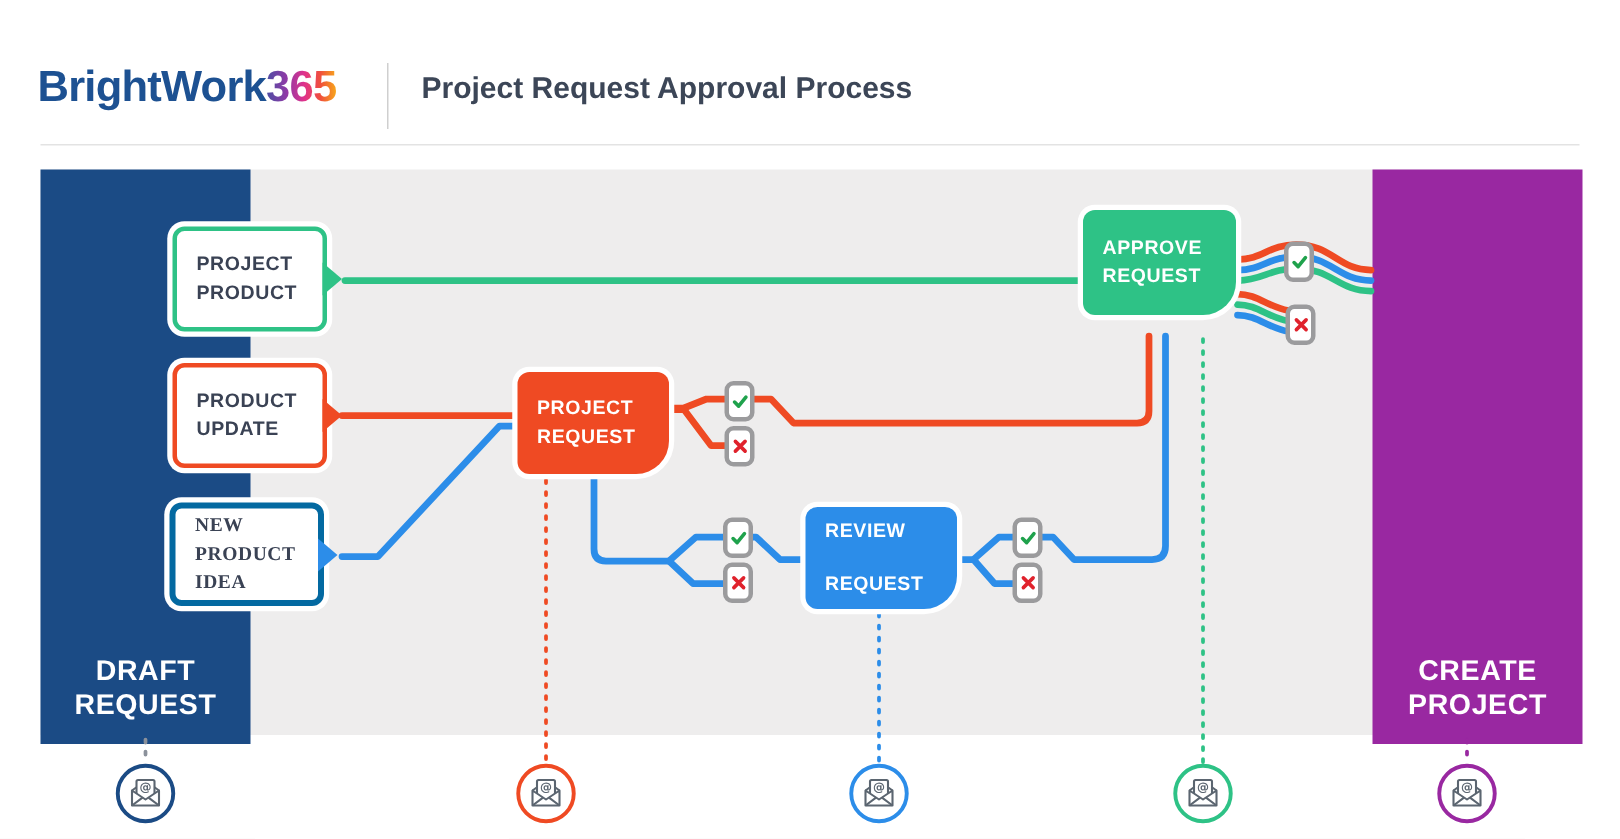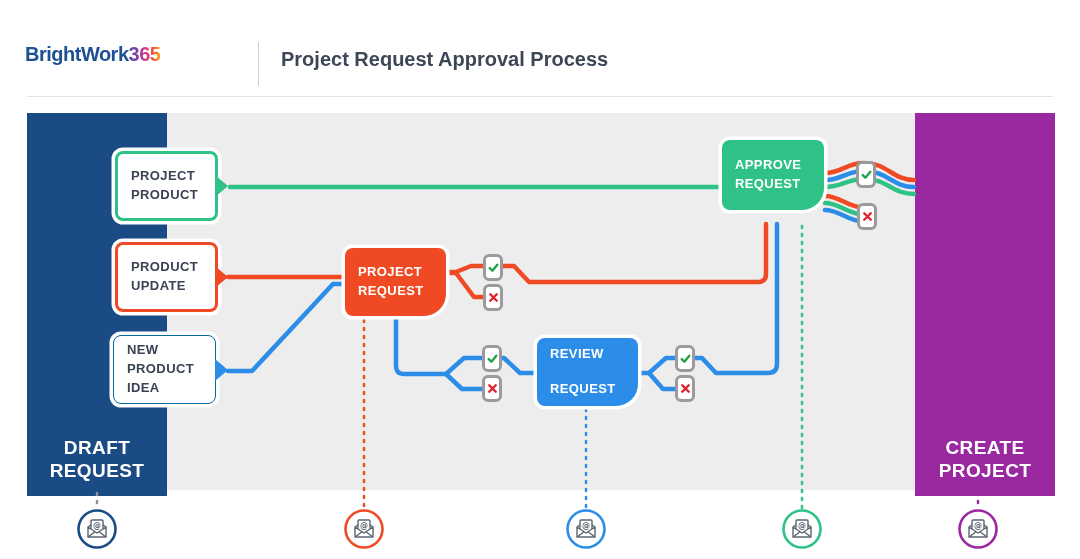--- a/index.html
+++ b/index.html
@@ -1,21 +1,21 @@
 <!DOCTYPE html>
 <html><head>
 <meta charset="utf-8">
 <style>
   html,body{margin:0;padding:0;background:#ffffff;}
   *{box-sizing:border-box;}
   .stage{position:relative;width:1080px;height:559px;background:#ffffff;overflow:hidden;
          font-family:"Liberation Sans","DejaVu Sans",sans-serif;}
 
   
-  .logo{position:absolute;left:25px;top:44px;font-size:20px;font-weight:800;letter-spacing:-0.5px;line-height:1;}
+  .logo{position:absolute;left:25px;top:44px;font-size:29px;font-weight:800;letter-spacing:-0.5px;line-height:1;}
   .logo-main{color:#1d5192;}
   .logo-365{background:linear-gradient(90deg,#4a4fa3 0%,#8f3aa6 30%,#e0328c 55%,#f0503c 78%,#f7a51b 100%);
             -webkit-background-clip:text;background-clip:text;color:transparent;}
   .header-divider{position:absolute;left:258px;top:42px;width:1px;height:44px;background:#cfcfcf;}
   .title{position:absolute;left:281px;top:48px;margin:0;font-size:20px;font-weight:800;color:#3c4657;letter-spacing:0;}
   .header-rule{position:absolute;left:27px;top:96px;width:1026px;height:1px;background:#e3e3e3;}
 
   
   .band{position:absolute;left:27px;top:113px;width:1026px;height:377px;background:#eeeded;}
   .lane{position:absolute;top:113px;width:140px;height:383px;}
@@ -43,21 +43,21 @@
            border-radius:6px;display:flex;align-items:center;justify-content:center;}
   .tickbox svg{width:13px;height:13px;}
 
   
   .node{position:absolute;border-radius:8px;display:flex;flex-direction:column;justify-content:center;
         padding:8px 10px 8px 13px;box-shadow:0 0 0 3.5px #ffffff;}
   .node span{display:block;font-size:13px;font-weight:800;letter-spacing:0.4px;line-height:1.45;}
   .node.outline{background:#ffffff;color:#3a4254;}
   .node.outline.green{border:3px solid #2ec286;}
   .node.outline.red{border:3px solid #ef4a23;}
-  .node.outline.blue{border:1px solid #0369a1;}
+  .node.outline.blue{border:4px solid #0369a1;font-family:Liberation Serif, serif;}
   .node.fill{color:#ffffff;border-radius:8px 8px 22px 8px;}
   .node.fill.red{background:#ef4a23;}
   .node.fill.blue{background:#2c8de9;}
   .node.fill.green{background:#2ec286;}
   .pointer{position:absolute;right:-13px;top:50%;transform:translateY(-50%);width:0;height:0;
            border-top:11px solid transparent;border-bottom:11px solid transparent;}
   .pointer.green{border-left:13px solid #2ec286;}
   .pointer.red{border-left:13px solid #ef4a23;}
   .pointer.blue{border-left:13px solid #2c8de9;}
 

